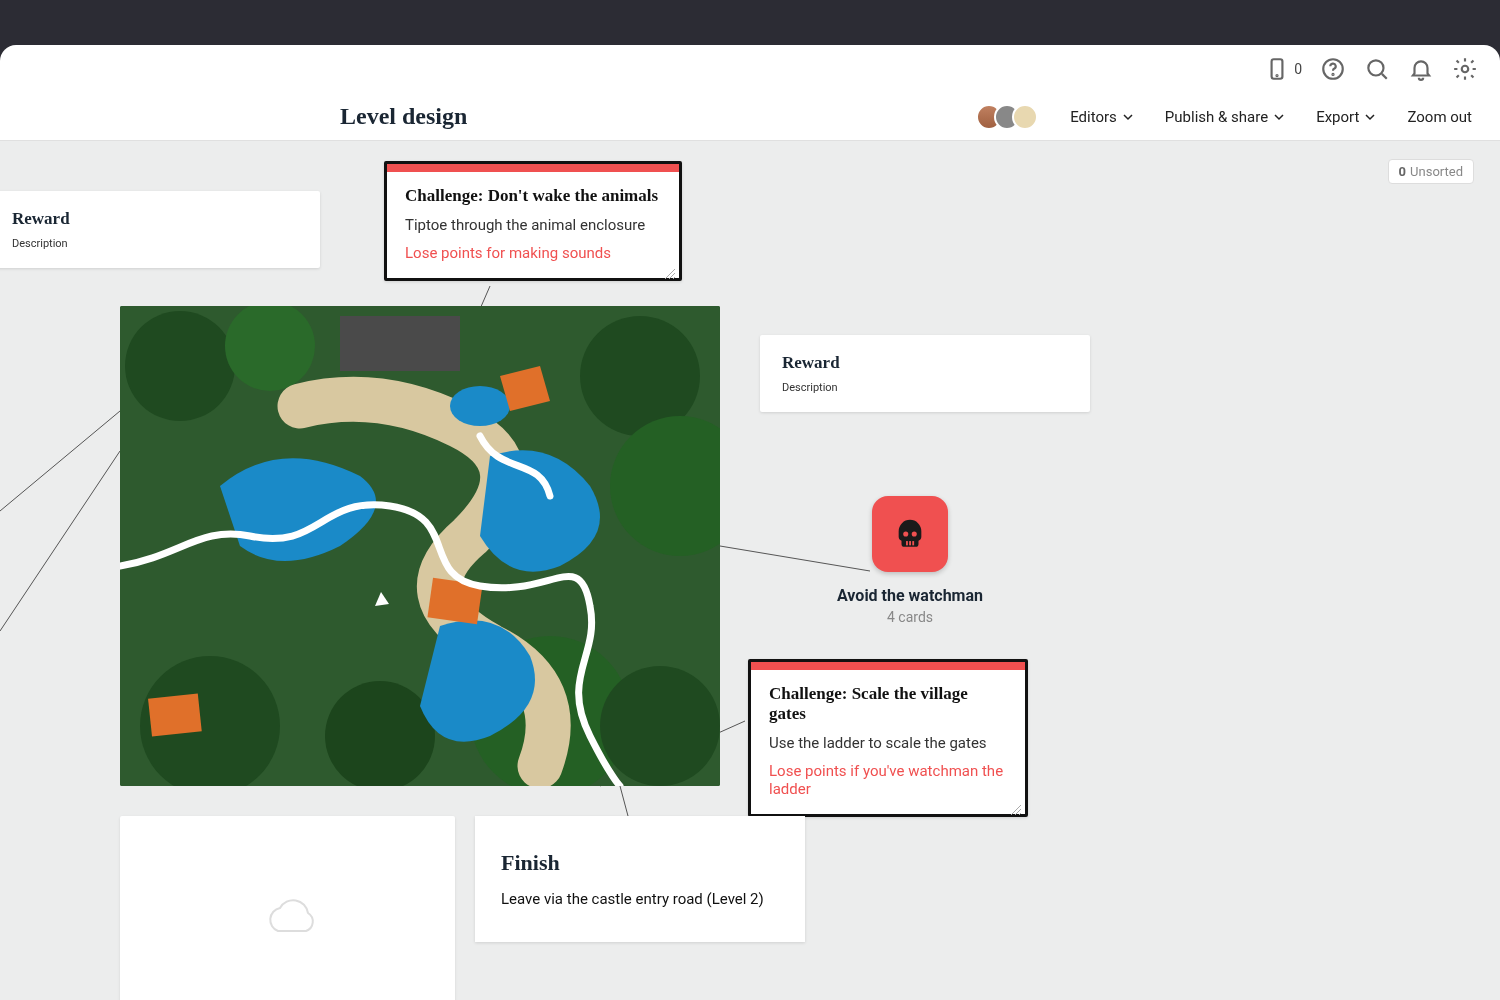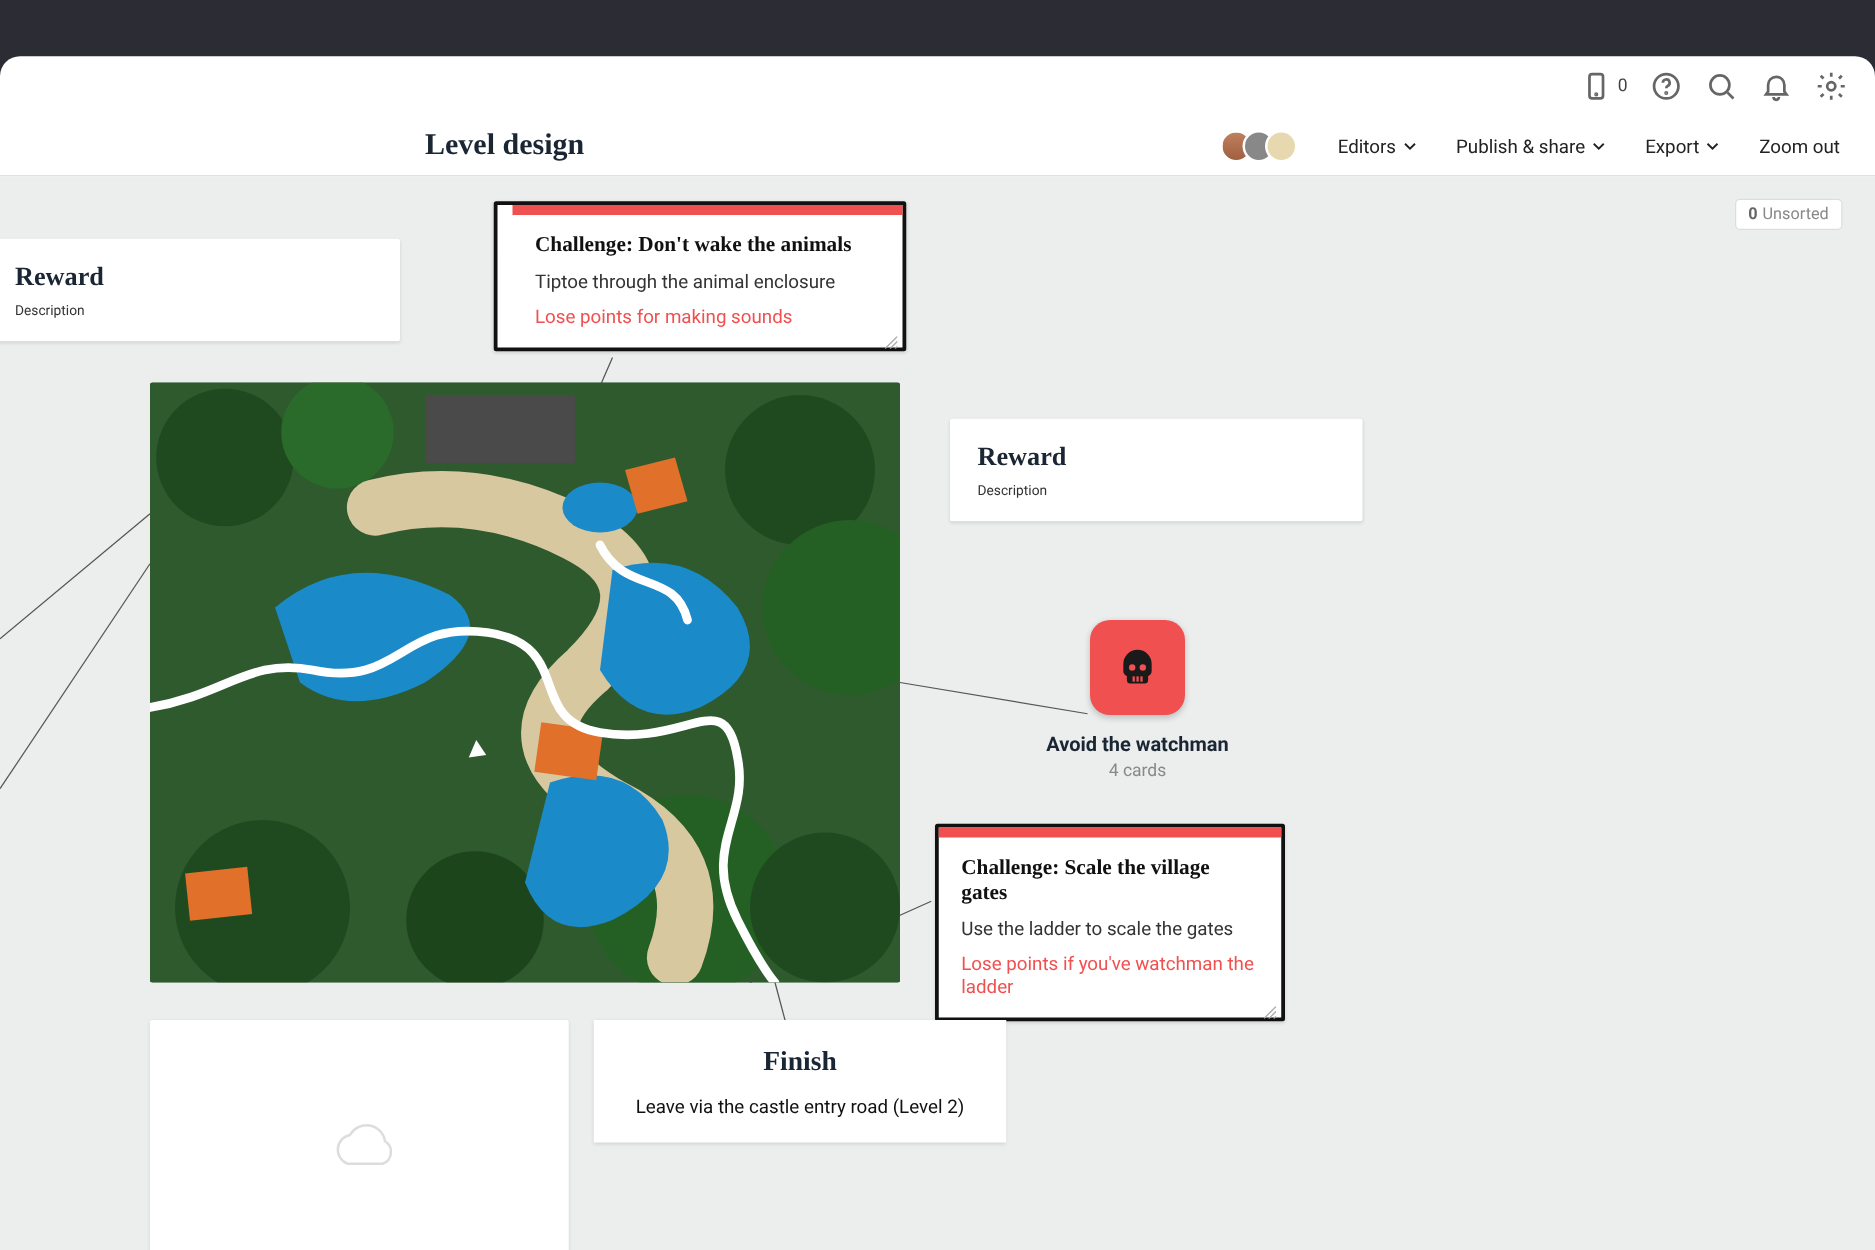--- a/index.html
+++ b/index.html
@@ -16,39 +16,39 @@
   .header-right { margin-left:auto; display:flex; align-items:center; gap:32px; }
   .avatars { display:flex; }
   .av { width:26px; height:26px; border-radius:50%; border:2px solid #fff; margin-left:-8px; background:#bbb; }
   .av:first-child { margin-left:0; background: linear-gradient(#c08060,#a06040); }
   .av2 { background:#888; }
   .av3 { background:#e8d8b0; }
   .hlink { font-size:15px; color:#222; cursor:pointer; display:flex; align-items:center; gap:6px; }
   .chev { width:10px; height:10px; }
   .canvas { position:absolute; top:96px; left:0; right:0; bottom:0; background:#eceded; overflow:hidden; }
   .card { position:absolute; background:#fff; box-shadow:0 1px 3px rgba(0,0,0,0.12); border-radius:2px; padding:18px 22px; }
-  .card-title { font-family: Georgia, serif; font-weight:700; font-size:21px; color:#1a2633; margin-bottom:8px; }
+  .card-title { font-family: Georgia, serif; font-weight:700; font-size:17px; color:#1a2633; margin-bottom:8px; }
   .card-sub { font-size:11px; color:#333; }
   .challenge { border:3px solid #111; padding:0; }
   .challenge .stripe { height:8px; background:#f05050; }
   .challenge .inner { padding:14px 18px 16px 18px; }
   .challenge .ctitle { font-family: Georgia, serif; font-weight:700; font-size:17px; color:#111; margin-bottom:10px; }
   .challenge .cdesc { font-size:15px; color:#333; margin-bottom:10px; }
   .challenge .closs { font-size:15px; color:#f05050; }
   .resize-handle { position:absolute; right:4px; bottom:4px; width:10px; height:10px; }
   .resize-handle svg { stroke:#aaa; stroke-width:1; }
   .mapimg { position:absolute; left:120px; top:165px; width:600px; height:480px; background:#2a5a30; border-radius:2px; overflow:hidden; }
   .mapimg svg { width:100%; height:100%; display:block; }
   .stack { position:absolute; text-align:center; }
   .stack .tile { width:76px; height:76px; border-radius:16px; background:#f05050; display:flex; align-items:center; justify-content:center; margin:0 auto 14px auto; box-shadow:0 2px 5px rgba(0,0,0,0.2); }
   .stack .stitle { font-weight:700; font-size:16px; color:#1a2633; margin-bottom:4px; }
   .stack .scount { font-size:14px; color:#888; }
   .unsorted { position:absolute; right:26px; top:18px; background:#ffffff; border:1px solid #ddd; border-radius:4px; padding:4px 10px; font-size:13px; color:#888; }
   .unsorted b { font-weight:700; color:#666; margin-right:4px; }
-  .finish { position:absolute; background:#fff; padding:20px 26px; box-shadow:0 1px 3px rgba(0,0,0,0.12);text-align:center; }
+  .finish { position:absolute; background:#fff; padding:34px 26px; box-shadow:0 1px 3px rgba(0,0,0,0.12); }
   .finish .ftitle { font-family: Georgia, serif; font-weight:700; font-size:22px; color:#1a2633; margin-bottom:14px; }
   .finish .fsub { font-weight:400; font-size:15px; color:#111; }
   .ghost { position:absolute; background:#fff; border-radius:2px; box-shadow:0 1px 3px rgba(0,0,0,0.1); display:flex; align-items:center; justify-content:center; }
   .ghost svg { stroke:#ddd; fill:none; stroke-width:2; }
   .connector { position:absolute; pointer-events:none; }
   .connector line { stroke:#555; stroke-width:1; }
 </style>
 </head>
 <body>
 
@@ -136,21 +136,21 @@
       <line x1="720" y1="405" x2="870" y2="430"></line>
       <line x1="600" y1="645" x2="745" y2="580"></line>
       <line x1="620" y1="645" x2="640" y2="720"></line>
     </svg>
 
     <div class="card" style="left:-10px; top:50px; width:330px;">
       <div class="card-title">Reward</div>
       <div class="card-sub">Description</div>
     </div>
 
-    <div class="card challenge" style="left:395px; top:20px; width:330px;padding-left:12px;">
+    <div class="card challenge" style="left:384px; top:20px; width:298px;">
       <div class="stripe"></div>
       <div class="inner">
         <div class="ctitle">Challenge: Don't wake the animals</div>
         <div class="cdesc">Tiptoe through the animal enclosure</div>
         <div class="closs">Lose points for making sounds</div>
       </div>
       <div class="resize-handle"><svg viewBox="0 0 10 10">
             <line x1="0" y1="10" x2="10" y2="0"></line>
             <line x1="4" y1="10" x2="10" y2="4"></line>
             <line x1="8" y1="10" x2="10" y2="8"></line>

